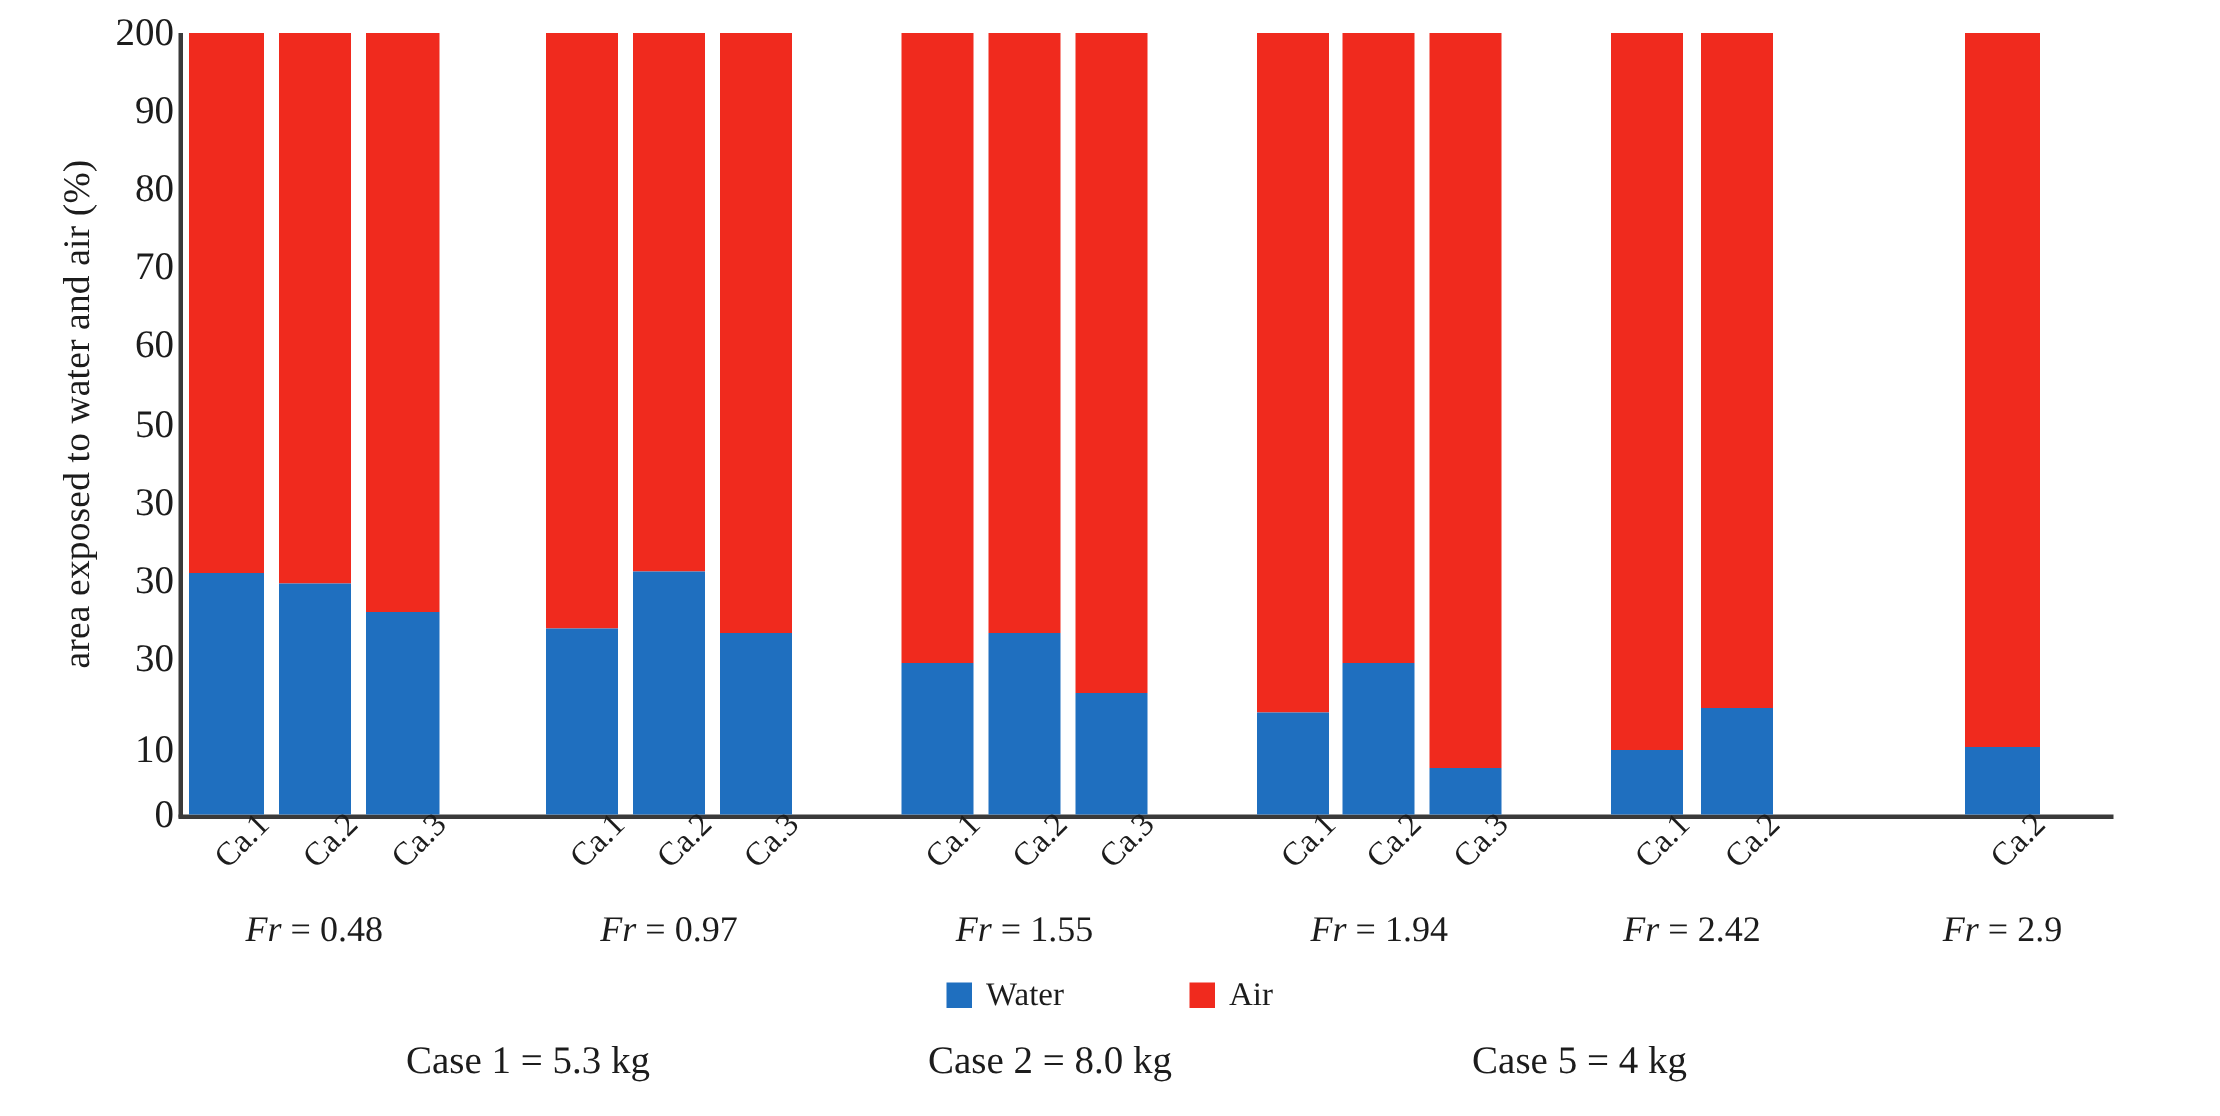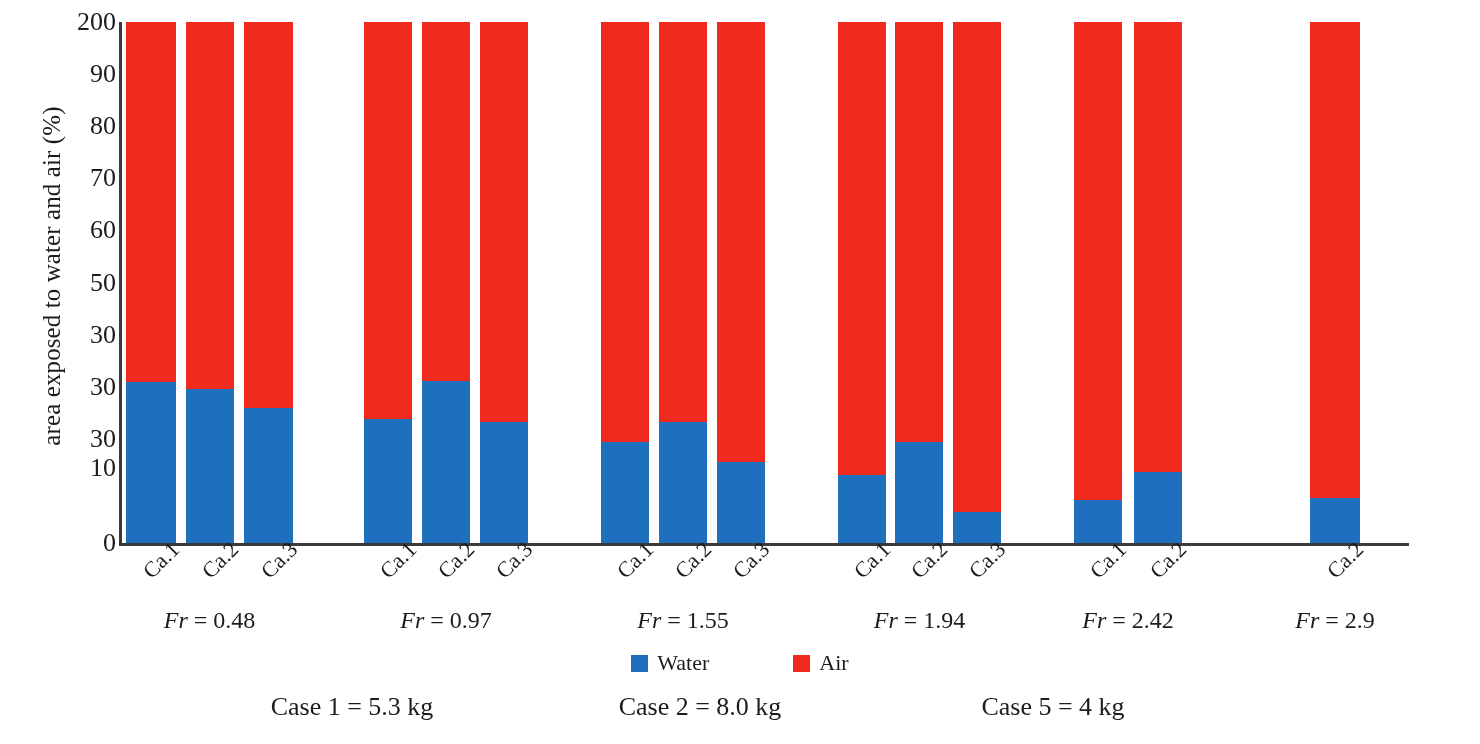--- a/index.html
+++ b/index.html
@@ -156,21 +156,21 @@
 </style>
 </head>
 <body>
 
 <div id="chart-root">
 
   <div class="y-axis-title">area exposed to water and air (%)</div>
 
   <div class="y-ticks" id="y-ticks">
       <div class="y-tick" style="top: 543px;">0</div>
-      <div class="y-tick" style="top: 468px;">10</div>
+      <div class="y-tick" style="top: 500px;">10</div>
       <div class="y-tick" style="top: 438.8px;">30</div>
       <div class="y-tick" style="top: 386.7px;">30</div>
       <div class="y-tick" style="top: 334.6px;">30</div>
       <div class="y-tick" style="top: 282.5px;">50</div>
       <div class="y-tick" style="top: 230.4px;">60</div>
       <div class="y-tick" style="top: 178.3px;">70</div>
       <div class="y-tick" style="top: 126.2px;">80</div>
       <div class="y-tick" style="top: 74.1px;">90</div>
       <div class="y-tick" style="top: 22px;">200</div>
     </div>

